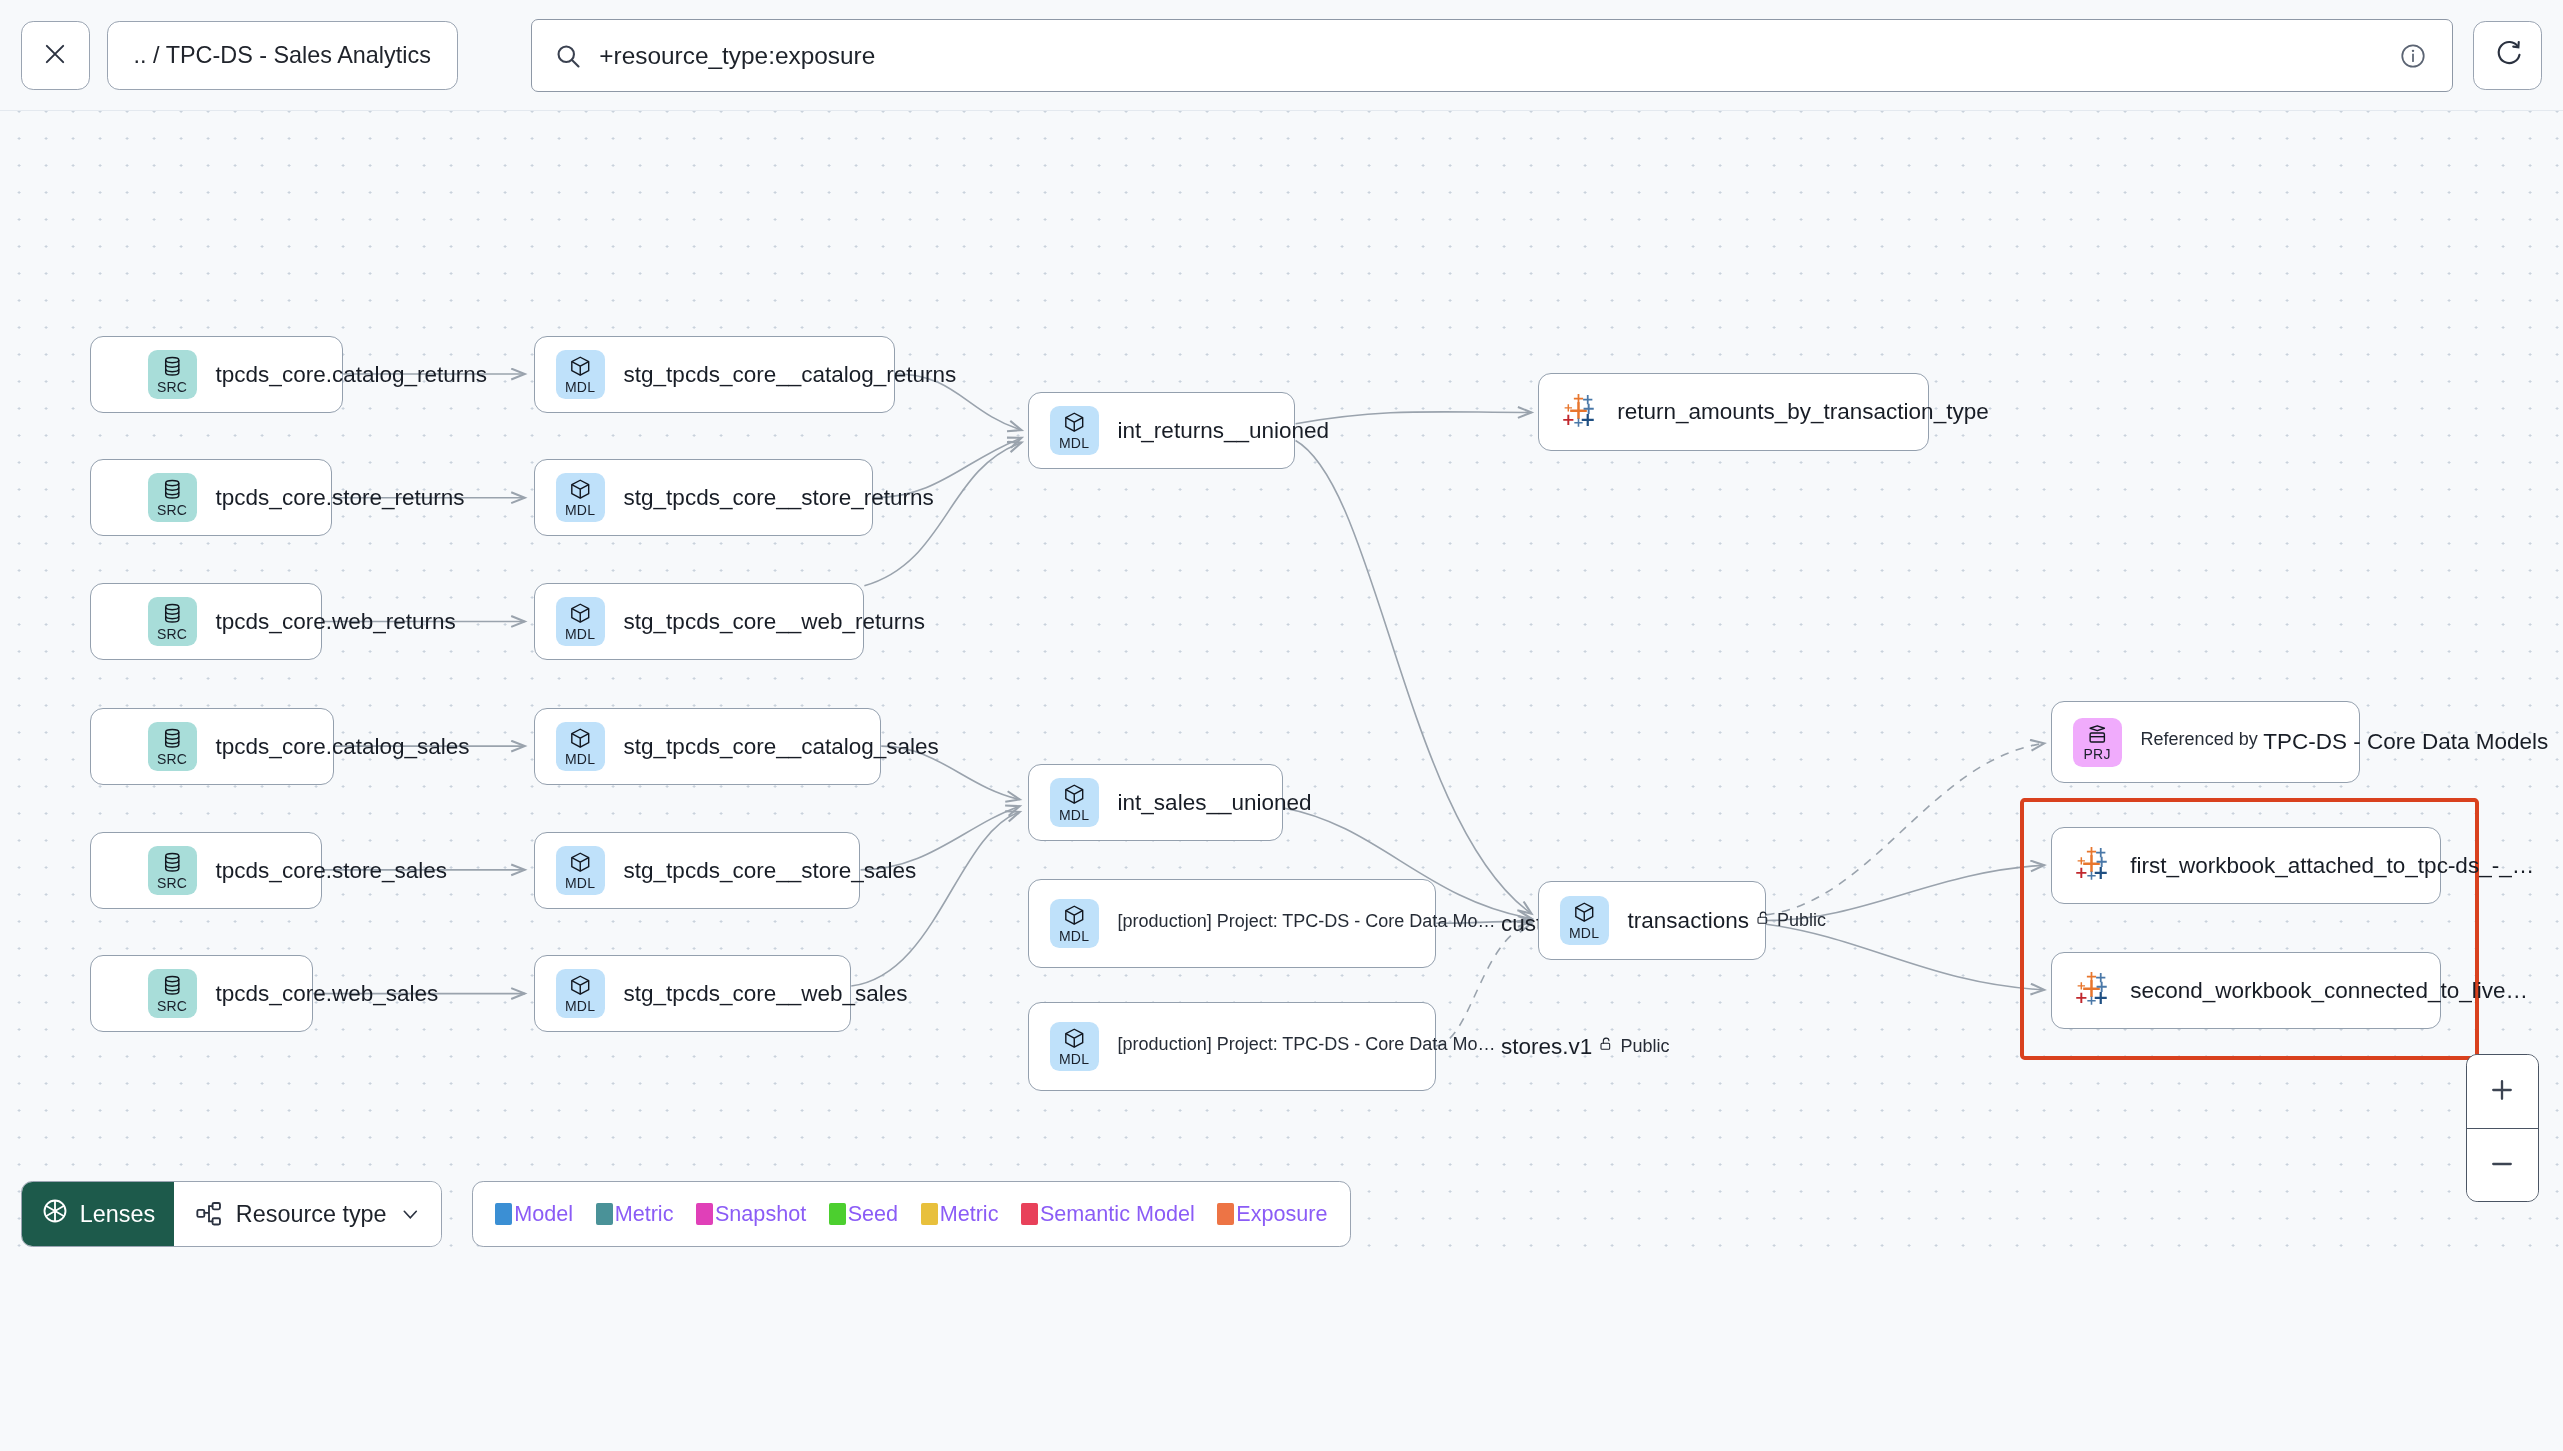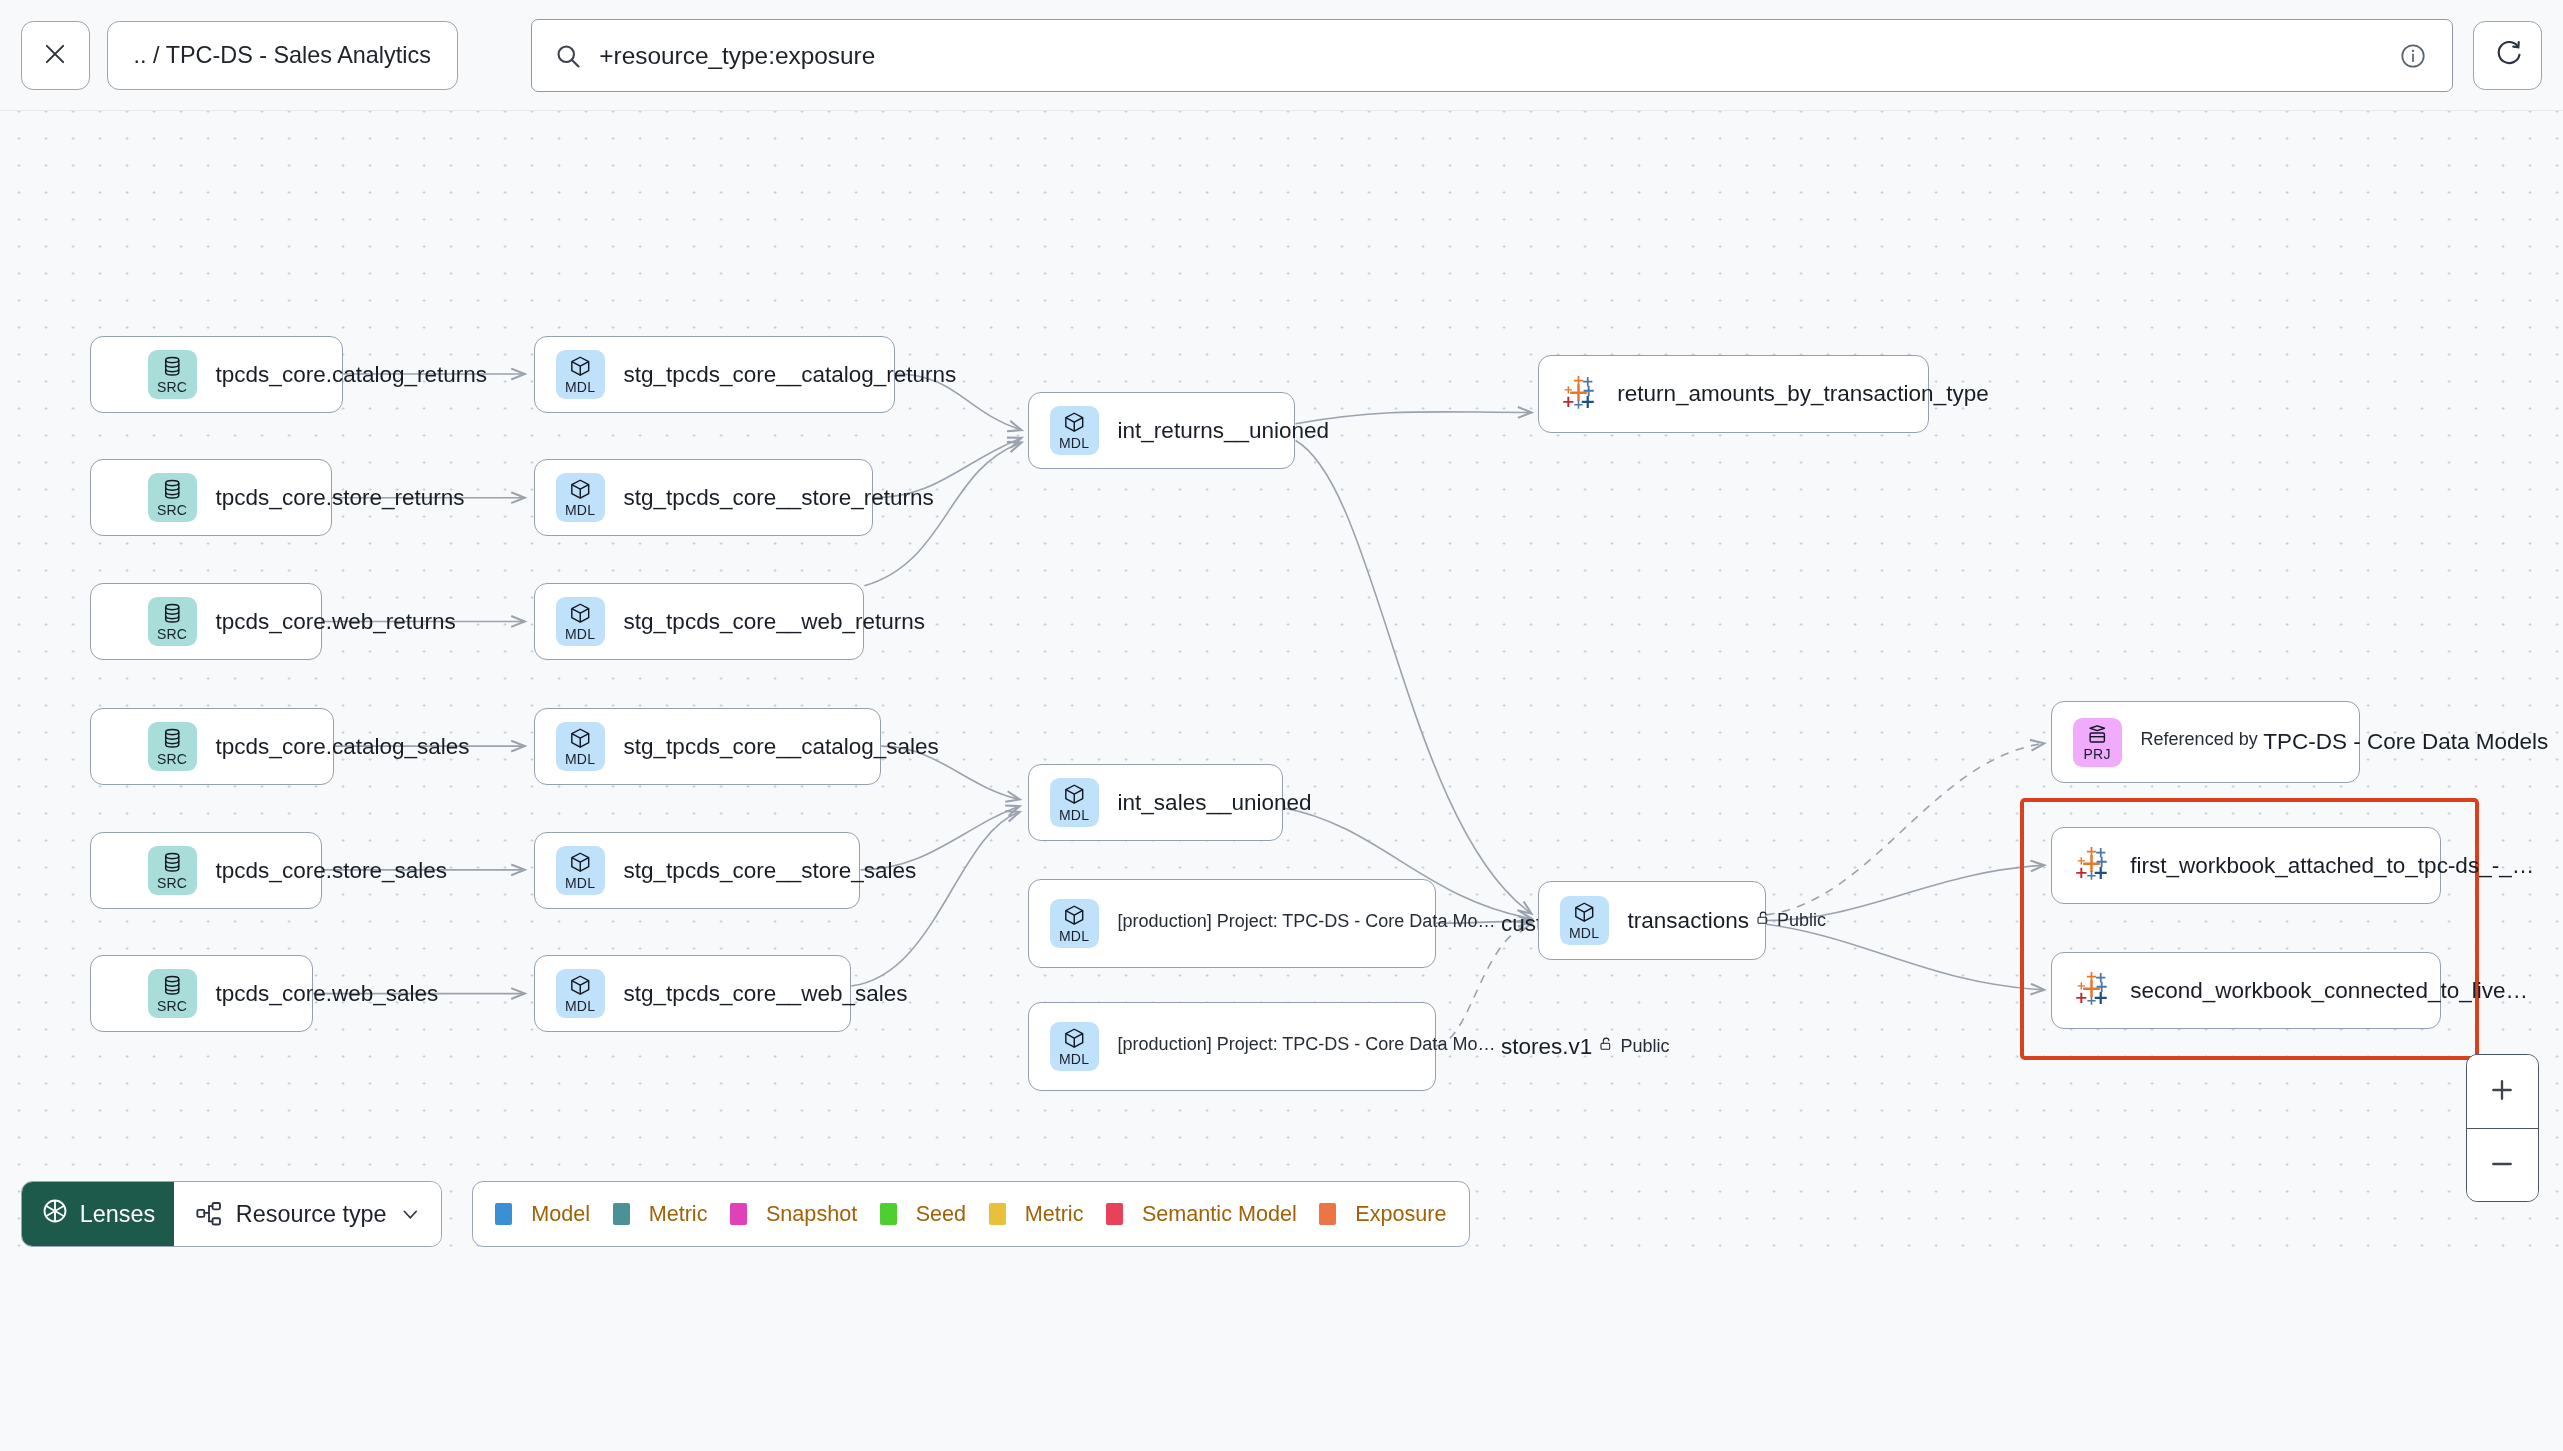--- a/index.html
+++ b/index.html
@@ -137,21 +137,21 @@
   }
   .restype .ri { width: 28px; height: 28px; }
   .restype .chev { width: 20.6px; height: 20.6px; }
   .legend {
     margin-left: 30px; height: 66px;
     border: 1.4px solid #9aa4b2; border-radius: 11.2px;
     background: #fff;
     display: flex; align-items: center; gap: 22.5px;
     padding: 0 22.5px;
   }
-  .legend-item { display: flex; align-items: center; gap: 19px; font-size: 21.6px; color: #a16207; white-space: nowrap; justify-content: space-between;}
+  .legend-item { display: flex; align-items: center; gap: 2px; font-size: 21.6px; color: #8b5cf6; white-space: nowrap; justify-content: space-between;}
   .sw { width: 17px; height: 22.5px; border-radius: 1.9px; flex:none;}
 
   .zoomctl {
     position: absolute; right: 24.4px; bottom: 64px;
     width: 73px;
     border: 1.5px solid #4a5463; border-radius: 11.2px;
     background: #fff; overflow: hidden; z-index: 40;
   }
   .zoombtn {
     height: 73px; display:flex; align-items:center; justify-content:center;
@@ -501,21 +501,21 @@
       <div class="nlabel">transactions</div>
       <div class="nmeta">
           <span><svg viewBox="0 0 24 24" fill="none" stroke="#1b212b" stroke-width="1.6" stroke-linecap="round">
     <rect x="4.5" y="11" width="13" height="9" rx="1.6"></rect>
     <path d="M8 11 V7.6 A4.2 4.2 0 0 1 16.4 7.2"></path>
   </svg></span>
           <span>Public</span>
         </div>
     </div>
         </div>
-        <div class="node" style="left: 1538px; top: 355px; width: 391px; height: 78px;">
+        <div class="node" style="left: 1538px; top: 373px; width: 391px; height: 78px;">
           <span class="tabicon"><svg viewBox="0 0 40 38" fill="none">
               <path d="M15 5 H25 M20 0 V10" stroke="#e8762d" stroke-width="1.9" stroke-linecap="butt"></path>
               <path d="M25 6 H35 M30 1 V11" stroke="#4a78a8" stroke-width="1.9" stroke-linecap="butt"></path>
               <path d="M5 15 H13 M9 11 V19" stroke="#e8762d" stroke-width="1.6" stroke-linecap="butt"></path>
               <path d="M11 18 H29 M20 9 V27" stroke="#e8762d" stroke-width="2.7" stroke-linecap="butt"></path>
               <path d="M25.5 16 H36.5 M31 10.5 V21.5" stroke="#4a78a8" stroke-width="2.1" stroke-linecap="butt"></path>
               <path d="M3.5 28 H14.5 M9 22.5 V33.5" stroke="#c1282e" stroke-width="2.1" stroke-linecap="butt"></path>
               <path d="M15.5 31 H24.5 M20 26.5 V35.5" stroke="#4a78a8" stroke-width="1.7" stroke-linecap="butt"></path>
               <path d="M23.5 28 H36.5 M30 21.5 V34.5" stroke="#1f4f82" stroke-width="2.4" stroke-linecap="butt"></path>
             </svg></span>

